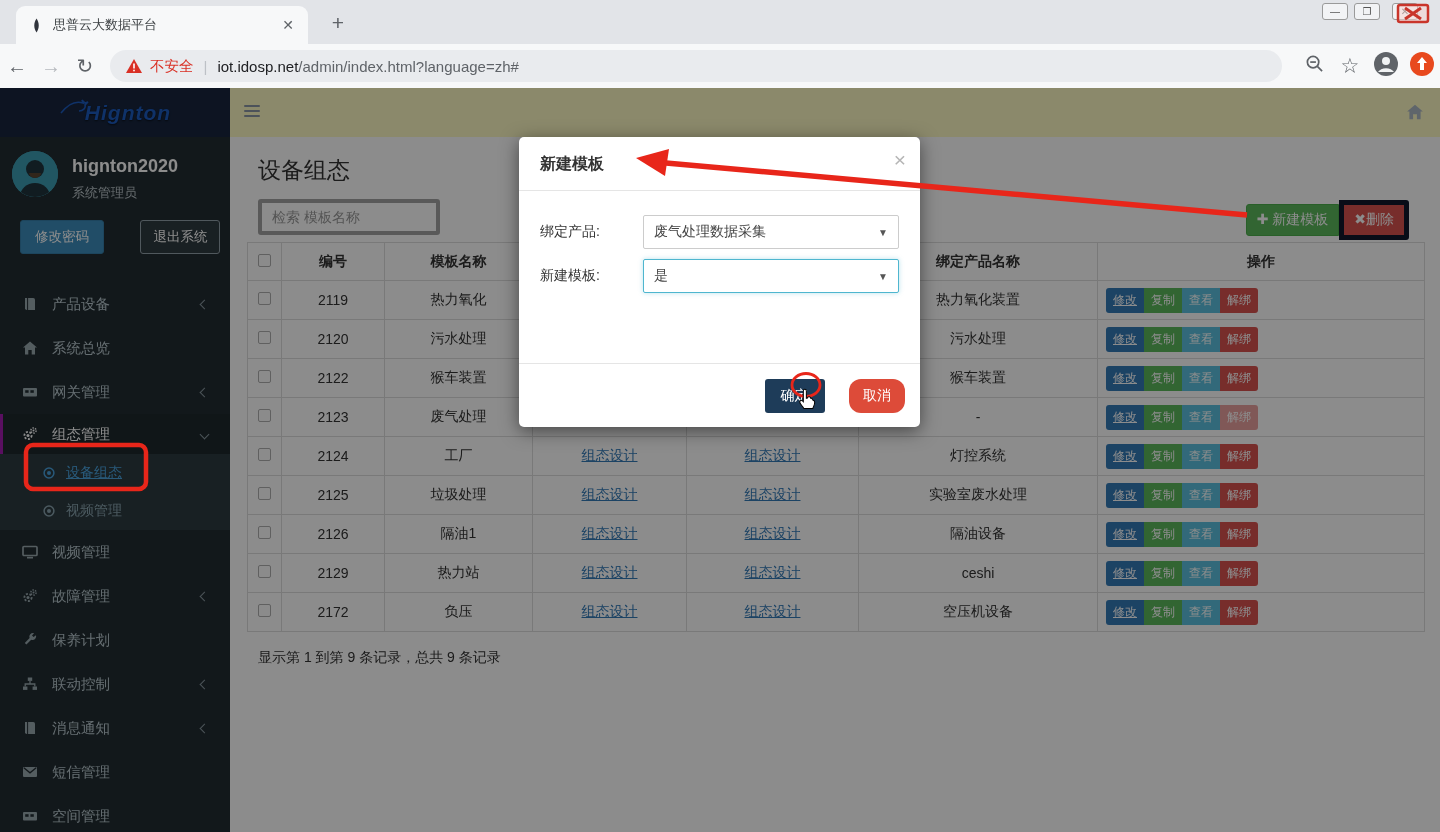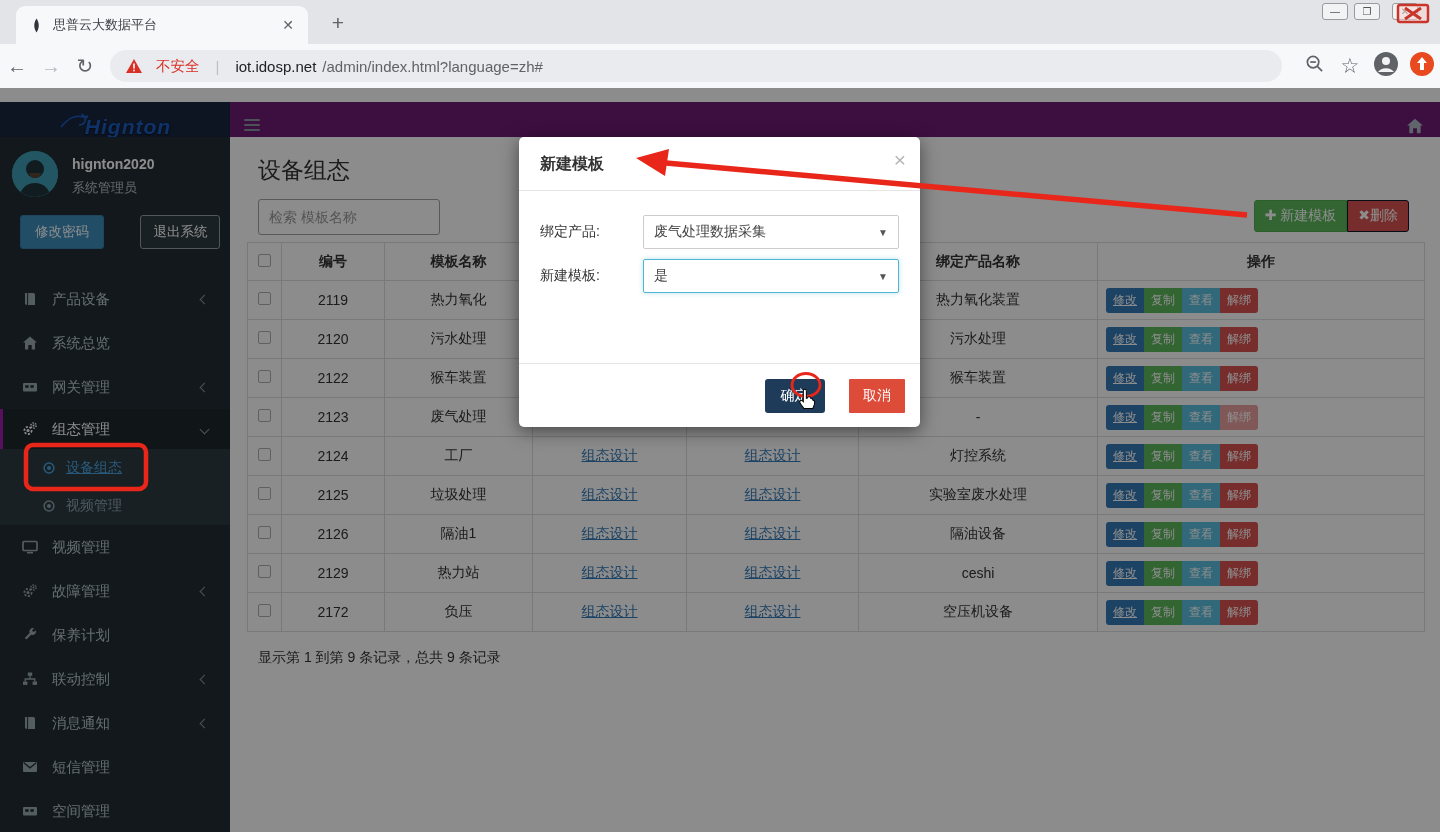--- a/index.html
+++ b/index.html
@@ -9,42 +9,42 @@
   .chrome { position:absolute; top:0; left:0; width:1440px; height:88px; background:#e2e4e8; z-index:200; }
   .tabstrip { position:absolute; top:0; left:0; right:0; height:44px; }
   .tab { position:absolute; left:16px; top:6px; width:292px; height:38px; background:#f7f8f9; border-radius:9px 9px 0 0; display:flex; align-items:center; padding:0 10px 0 14px; }
   .tab-title { font-size:13px; color:#3c4043; flex:1; margin-left:10px; white-space:nowrap; overflow:hidden; }
   .tab-close { color:#5f6368; font-size:14px; cursor:pointer; padding:0 4px; }
   .newtab { position:absolute; left:324px; top:10px; width:28px; height:28px; font-size:21px; color:#5f6368; text-align:center; line-height:26px; border-radius:50%; }
   .winctl { position:absolute; top:3px; height:17px; width:26px; border:1px solid #9a9a9a; border-radius:3px; background:#f2f3f5; color:#555; font-size:10px; text-align:center; line-height:15px; }
   .urlrow { position:absolute; top:44px; left:0; right:0; height:44px; background:#f7f8f9; display:flex; align-items:center; }
   .navbtn { font-size:20px; color:#5f6368; width:34px; text-align:center; }
   .navbtn.dis { color:#b6b9be; }
-  .urlpill { height:32px; background:#e9ebee; border-radius:16px; flex:1; margin:0 14px 0 8px; display:flex; align-items:center; padding:0 16px; font-size:15px;gap:6px; }
+  .urlpill { height:32px; background:#e9ebee; border-radius:16px; flex:1; margin:0 14px 0 8px; display:flex; align-items:center; padding:0 16px; font-size:15px; }
   .sec-warn { color:#d93025; margin:0 6px 0 8px; font-size:14.5px; }
   .pill-sep { color:#bdc1c6; margin:0 10px 0 4px; }
   .url-domain { color:#202124; }
   .url-path { color:#5f6368; }
   .chrome-ic { width:36px; text-align:center; color:#5f6368; font-size:18px; }
 
   
   .app { position:absolute; top:88px; left:0; width:1440px; height:744px; background:#fff; }
-  .topnav { position:absolute; top:14px; left:0; width:1440px; height:49px; background:#701a75; }
+  .topnav { position:absolute; top:0; left:0; width:1440px; height:49px; background:#fef9c3; }
   .logo { position:absolute; top:0; left:0; width:230px; height:49px; background:#18263f; display:flex; align-items:center; justify-content:center; }
   .logo-text { color:#1d5bbf; font-size:21px; font-weight:bold; font-style:italic; letter-spacing:1px; text-shadow:0 1px 2px rgba(0,0,0,.6); }
   .burger { position:absolute; left:244px; top:17px; width:16px; cursor:pointer; }
   .burger div { height:2px; background:#8b95a5; margin-bottom:3px; border-radius:1px; }
   .home-ic { position:absolute; right:16px; top:15px; }
 
   
   .sidebar { position:absolute; top:49px; left:0; width:230px; height:695px; background:#222d32; }
   .user-panel { padding:14px 10px 0 12px; display:flex; }
   .avatar { width:46px; height:46px; border-radius:50%; overflow:hidden; background:#3d9db3; flex:none; }
   .user-meta { margin:5px 0 0 14px; }
-  .user-name { color:#fff; font-weight:bold; font-size:14px; }
+  .user-name { color:#fff; font-weight:bold; font-size:18px; }
   .user-role { color:#b9c3c8; font-size:13px; margin-top:7px; }
   .user-btns { padding:18px 0 14px 20px; }
   .btn-pwd { display:inline-block; background:#3c8dbc; color:#fff; border:1px solid #367fa9; font-size:13.5px; padding:7px 14px; border-radius:3px; cursor:pointer; }
   .btn-logout { display:inline-block; background:#2f3b40; color:#fff; border:1px solid #93a1aa; font-size:13.5px; padding:7px 12px; border-radius:3px; margin-left:32px; cursor:pointer; }
   .menu { list-style:none; margin-top:14px; }
   .mi { height:44px; display:flex; align-items:center; color:#b8c7ce; font-size:14.5px; padding-left:22px; cursor:pointer; position:relative; }
   .mi .ic { width:16px; height:16px; margin-right:14px; color:#9aa9b0; }
   .mi.active { background:#1e282c; color:#fff; height:40px; border-left:3px solid #a21caf; padding-left:19px; }
   .mi.active .ic { color:#fff; }
   .chev { width:7px; height:7px; border-right:1.6px solid #8a99a1; border-bottom:1.6px solid #8a99a1; position:absolute; right:22px; }
@@ -52,25 +52,25 @@
   .chev.down { transform:rotate(45deg); }
   .submenu { list-style:none; background:#2c3b41; }
   .smi { height:38px; display:flex; align-items:center; padding-left:42px; font-size:14px; color:#8aa4af; cursor:pointer; }
   .smi .ic { width:14px; height:14px; margin-right:10px; color:#8aa4af; }
   .smi.active { color:#4aa3df; text-decoration:underline; }
   .smi.active .ic { color:#4aa3df; }
 
   
   .content { position:absolute; top:49px; left:230px; width:1210px; height:695px; background:#fff; }
   .page-title { position:absolute; left:28px; top:18px; font-size:23px; color:#333; }
-  .search { position:absolute; left:28px; top:62px; width:182px; height:36px; border:1px solid #a3a3a3; border-radius:3px; padding:0 10px; font-size:14px; color:#0369a1; background:#fff; }
+  .search { position:absolute; left:28px; top:62px; width:182px; height:36px; border:4px solid #a3a3a3; border-radius:3px; padding:0 10px; font-size:14px; color:#0369a1; background:#fff; }
   .search::placeholder { color:#999; }
   .topbtns { position:absolute; right:31px; top:63px; white-space:nowrap; }
   .btn-new { background:#5cb85c; border:1px solid #4cae4c; color:#fff; font-size:14px; padding:6px 10px; border-radius:3px 0 0 3px; cursor:pointer; }
-  .btn-del { background:#d9534f; border:1px solid #0f172a; color:#fff; font-size:14px; padding:6px 10px; border-radius:0 3px 3px 0; cursor:pointer; }
+  .btn-del { background:#d9534f; border:5px solid #0f172a; color:#fff; font-size:14px; padding:6px 10px; border-radius:0 3px 3px 0; cursor:pointer; }
   .tbl { position:absolute; left:17px; top:105px; width:1177px; border-collapse:collapse; table-layout:fixed; }
   .tbl th, .tbl td { border:1px solid #ddd; font-size:14px; color:#333; text-align:center; height:39px; padding:0 4px; }
   .tbl th { font-weight:bold; height:38px; }
   .tbl a { color:#337ab7; text-decoration:underline; cursor:pointer; }
   .cb { width:13px; height:13px; border:1px solid #b0b0b0; border-radius:2px; background:#fdfdfd; display:inline-block; cursor:pointer; }
   .acts { text-align:left !important; padding-left:8px !important; }
   .abtn { display:inline-block; color:#fff; font-size:12px; padding:4px 7px; cursor:pointer; }
   .abtn.b0 { background:#337ab7; border-radius:3px 0 0 3px;text-decoration:underline; }
   .abtn.b1 { background:#5cb85c; }
   .abtn.b2 { background:#5bc0de; }
@@ -86,21 +86,21 @@
   .m-close { position:absolute; right:14px; top:12px; font-size:21px; color:#b5b5b5; cursor:pointer; line-height:1; }
   .m-body { padding:24px 21px 0 21px; }
   .frow { height:34px; margin-bottom:10px; display:flex; align-items:center; }
   .flabel { width:103px; font-size:14px; color:#333; flex:none; }
   .fctl { width:262px; height:34px; border:1px solid #ccc; border-radius:2px; display:flex; align-items:center; padding:0 10px; font-size:14px; color:#444; position:relative; background:#fff; }
   .fctl.focused { border:1.5px solid #4fb6cf; box-shadow:0 0 5px rgba(79,182,207,.4); }
   .fctl .caret { position:absolute; right:10px; font-size:10px; color:#555; }
   input.fctl { display:block; }
   .m-foot { position:absolute; bottom:0; left:0; right:0; height:64px; border-top:1px solid #e5e5e5; text-align:right; padding:15px 15px 0 0; }
   .btn-ok { background:#1e3c59; color:#fff; border:none; font-size:14px; width:60px; height:34px; border-radius:3px; cursor:pointer; }
-  .btn-cancel { background:#dd4b39; color:#fff; border:none; font-size:14px; width:56px; height:34px; border-radius:1px; margin-left:20px; cursor:pointer; }
+  .btn-cancel { background:#dd4b39; color:#fff; border:none; font-size:14px; width:56px; height:34px; border-radius:12px; margin-left:20px; cursor:pointer; }
 
   .annot { position:absolute; top:0; left:0; width:1440px; height:832px; z-index:300; pointer-events:none; }
 </style>
 </head>
 <body>
 
 <div class="chrome">
   <div class="tabstrip">
     <div class="tab">
       <svg width="13" height="15" viewBox="0 0 12 14">

